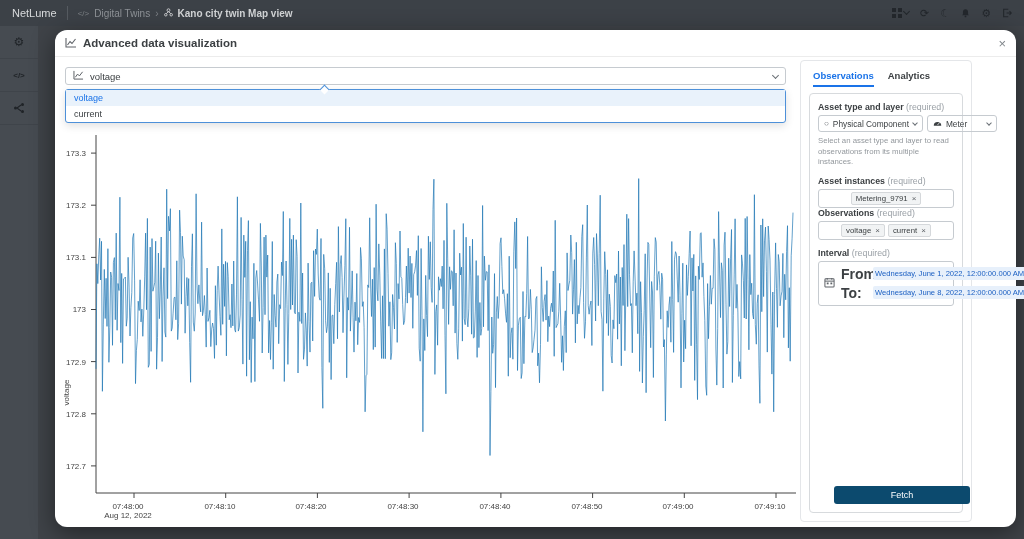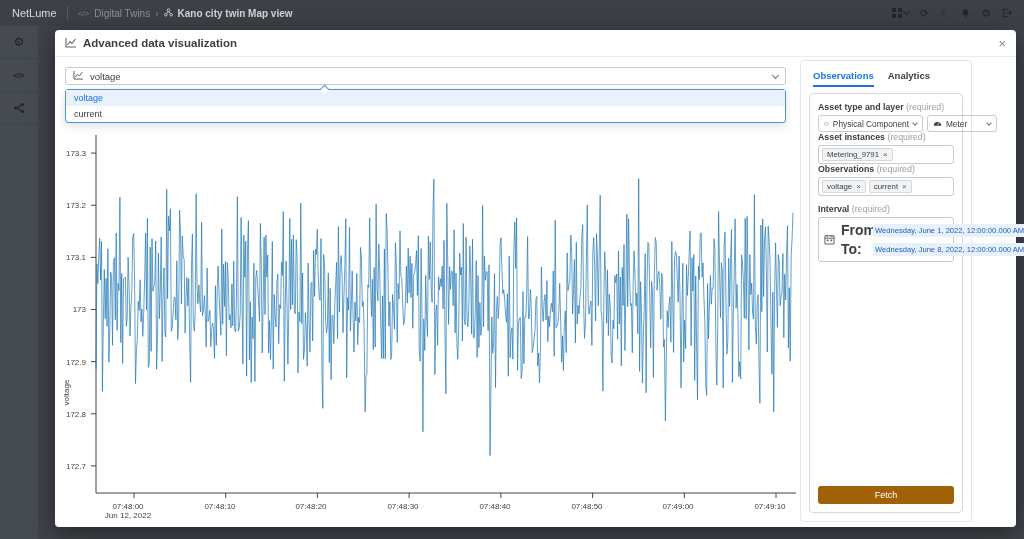--- a/index.html
+++ b/index.html
@@ -19,21 +19,21 @@
   .tb-icons svg { display:block; }
   .chev { display:inline-block; width:5px; height:5px; border-right:1.5px solid #23272c;
     border-bottom:1.5px solid #23272c; transform:rotate(45deg); margin-left:2px; margin-top:-3px; }
   .sidebar { position:absolute; left:0; top:26px; width:38px; bottom:0; background:#464b51; }
   .sb-item { height:33px; display:flex; align-items:center; justify-content:center;
     border-bottom:1px solid #3f444a; color:#1f2327; font-size:12px; }
   .sb-item svg { display:block; }
 
   
   .modal { position:absolute; left:55px; top:30px; width:961px; height:497px;
-    background:#fff; border-radius:4px; box-shadow:0 6px 24px rgba(0,0,0,.45); }
+    background:#fff; border-radius:12px; box-shadow:0 6px 24px rgba(0,0,0,.45); }
   .m-head { height:27px; border-bottom:1px solid #ececec; display:flex; align-items:center;
     padding:0 10px; gap:6px; }
   .m-title { font-size:11.5px; font-weight:bold; color:#3c4043; }
   .m-close { margin-left:auto; color:#80868b; font-size:13px; cursor:pointer; line-height:1; }
 
   
   .obs-select { position:absolute; left:10px; top:37px; width:721px; height:18px;
     border:1px solid #c6cbd0; border-radius:3px; display:flex; align-items:center;
     padding:0 7px; gap:6px; font-size:9.5px; color:#3c4043; background:#fff; }
   .obs-select .chev2 { margin-left:auto; width:5px; height:5px; border-right:1.2px solid #6a7076;
@@ -68,34 +68,34 @@
     display:flex; flex-direction:column; padding:8px; }
   .fld-label { font-size:8.8px; font-weight:bold; color:#3c4043; margin-bottom:3px; }
   .fld-label .req { font-weight:normal; color:#9aa0a6; }
   .helper { font-size:7.8px; color:#93989d; line-height:1.35; margin:4px 0 8px 0; }
   .sel-row { display:flex; gap:4px; }
   .mini-select { flex:1; border:1px solid #c6cbd0; border-radius:3px; height:17px;
     display:flex; align-items:center; gap:4px; padding:0 5px; font-size:8.3px; color:#3c4043; }
   .mini-select .chev2 { margin-left:auto; width:4px; height:4px; border-right:1.2px solid #6a7076;
     border-bottom:1.2px solid #6a7076; transform:rotate(45deg); margin-top:-2px; }
   .chip-box { border:1px solid #c6cbd0; border-radius:3px; min-height:17px; padding:2px 3px;
-    display:flex; gap:3px; flex-wrap:wrap; align-items:center; }
+    display:flex; gap:3px; flex-wrap:wrap; align-items:center;justify-content:center; }
   .chip { background:#f1f3f4; border:1px solid #d5d8db; border-radius:2px; font-size:7.8px;
     color:#3c4043; padding:1px 4px; display:inline-flex; gap:4px; align-items:center; }
   .chip .x { color:#5f6368; cursor:pointer; font-size:8px; }
   .interval-box { border:1px solid #c6cbd0; border-radius:3px; padding:4px 5px;
     display:flex; gap:6px; align-items:center; }
   .iv-rows { flex:1; display:flex; flex-direction:column; gap:3px; }
   .iv-row { display:flex; align-items:center; gap:4px; }
   .iv-lab { font-size:14px; font-weight:bold; color:#3c4043; width:28px; }
   .iv-val { flex:1; background:#e7f0fb; color:#1b5fc2; font-size:7.6px; text-align:center;
     padding:2px 2px; border-radius:2px; cursor:pointer; white-space:nowrap; }
-  .fetch { margin-top:auto; height:18px; background:#a16207; color:#fff; border:none;
+  .fetch { margin-top:auto; height:18px; background:#0c4a6e; color:#fff; border:none;
     border-radius:3px; font-size:9px; cursor:pointer; width:100%;
-    font-family:"Liberation Sans",sans-serif; }
+    font-family:"Liberation Sans",sans-serif;margin-left:16px; }
   .spacer8 { height:8px; }
 </style>
 </head>
 <body>
 
 <div class="topbar">
   <span class="brand">NetLume</span>
   <span class="tb-div"></span>
   <span class="crumb">
     <span style="font-size:8px;color:#7c8085;">&lt;/&gt;</span>
@@ -219,21 +219,21 @@
     <div class="ytick" style="left:4px;top:290px;">172.8</div>
     <div class="ytick" style="left:4px;top:342px;">172.7</div>
     <div class="xtick" style="left:38px;top:382px;">07:48:00</div>
     <div class="xtick" style="left:130px;top:382px;">07:48:10</div>
     <div class="xtick" style="left:221px;top:382px;">07:48:20</div>
     <div class="xtick" style="left:313px;top:382px;">07:48:30</div>
     <div class="xtick" style="left:405px;top:382px;">07:48:40</div>
     <div class="xtick" style="left:497px;top:382px;">07:48:50</div>
     <div class="xtick" style="left:588px;top:382px;">07:49:00</div>
     <div class="xtick" style="left:680px;top:382px;">07:49:10</div>
-    <div class="xtick" style="left:38px;top:391px;">Jun 12, 2022</div>
+    <div class="xtick" style="left:38px;top:391px;">Aug 12, 2022</div>
   </div>
 
   <div class="card">
     <div class="tabs">
       <span class="tab active">Observations</span>
       <span class="tab">Analytics</span>
     </div>
     <div class="inner">
 
       <div class="fld-label">
@@ -250,20 +250,21 @@
           <span>
             <svg width="9" height="7" viewBox="0 0 12 8">
                 <path d="M1 7 A5 5 0 0 1 11 7 Z" fill="#3c4043"></path>
                 <line x1="6" y1="6" x2="9" y2="2.5" stroke="#fff" stroke-width="1"></line>
               </svg>
           </span>
           <span>Meter</span>
           <span class="chev2"></span>
         </div>
       </div>
+      <div class="helper">Select an asset type and layer to read observations from its multiple instances.</div>
 
       <div class="fld-label">
         <span>Asset instances</span>
         <span class="req">(required)</span>
       </div>
       <div class="chip-box">
         <span class="chip">
           <span>Metering_9791</span>
           <span class="x">×</span>
         </span>

